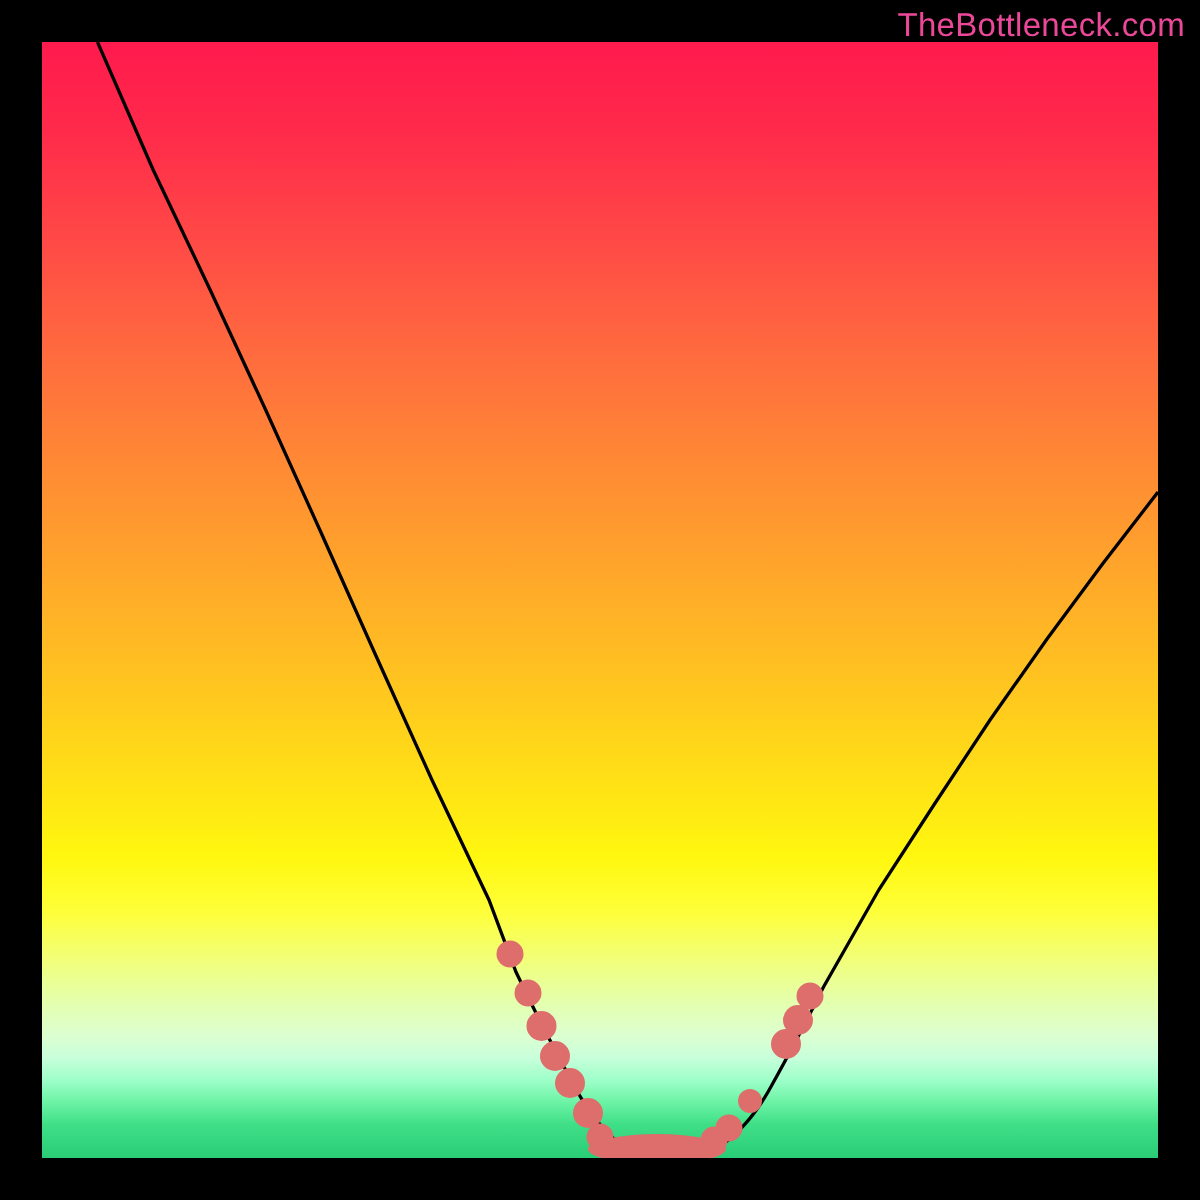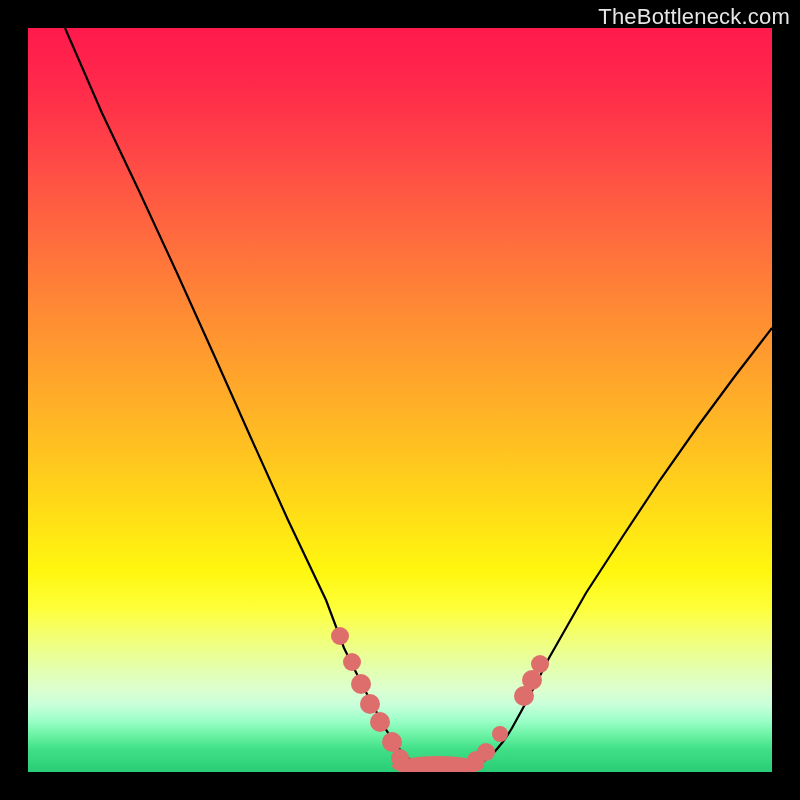--- a/index.html
+++ b/index.html
@@ -42,21 +42,21 @@
       #c8ffdb 91%,
       #9effc9 93%,
       #6cf3a5 95%,
       #3fdf87 97%,
       #29cd76 100%);
   }
   .watermark {
     position: absolute;
     top: 4px;
     right: 10px;
-    color: #e5e5e5;
+    color: #ec4899;
     font-size: 22px;
     font-weight: 500;
     letter-spacing: 0.2px;
     user-select: none;
   }
   
   .curve-svg {
     position: absolute;
     top: 28px;
     left: 28px;

